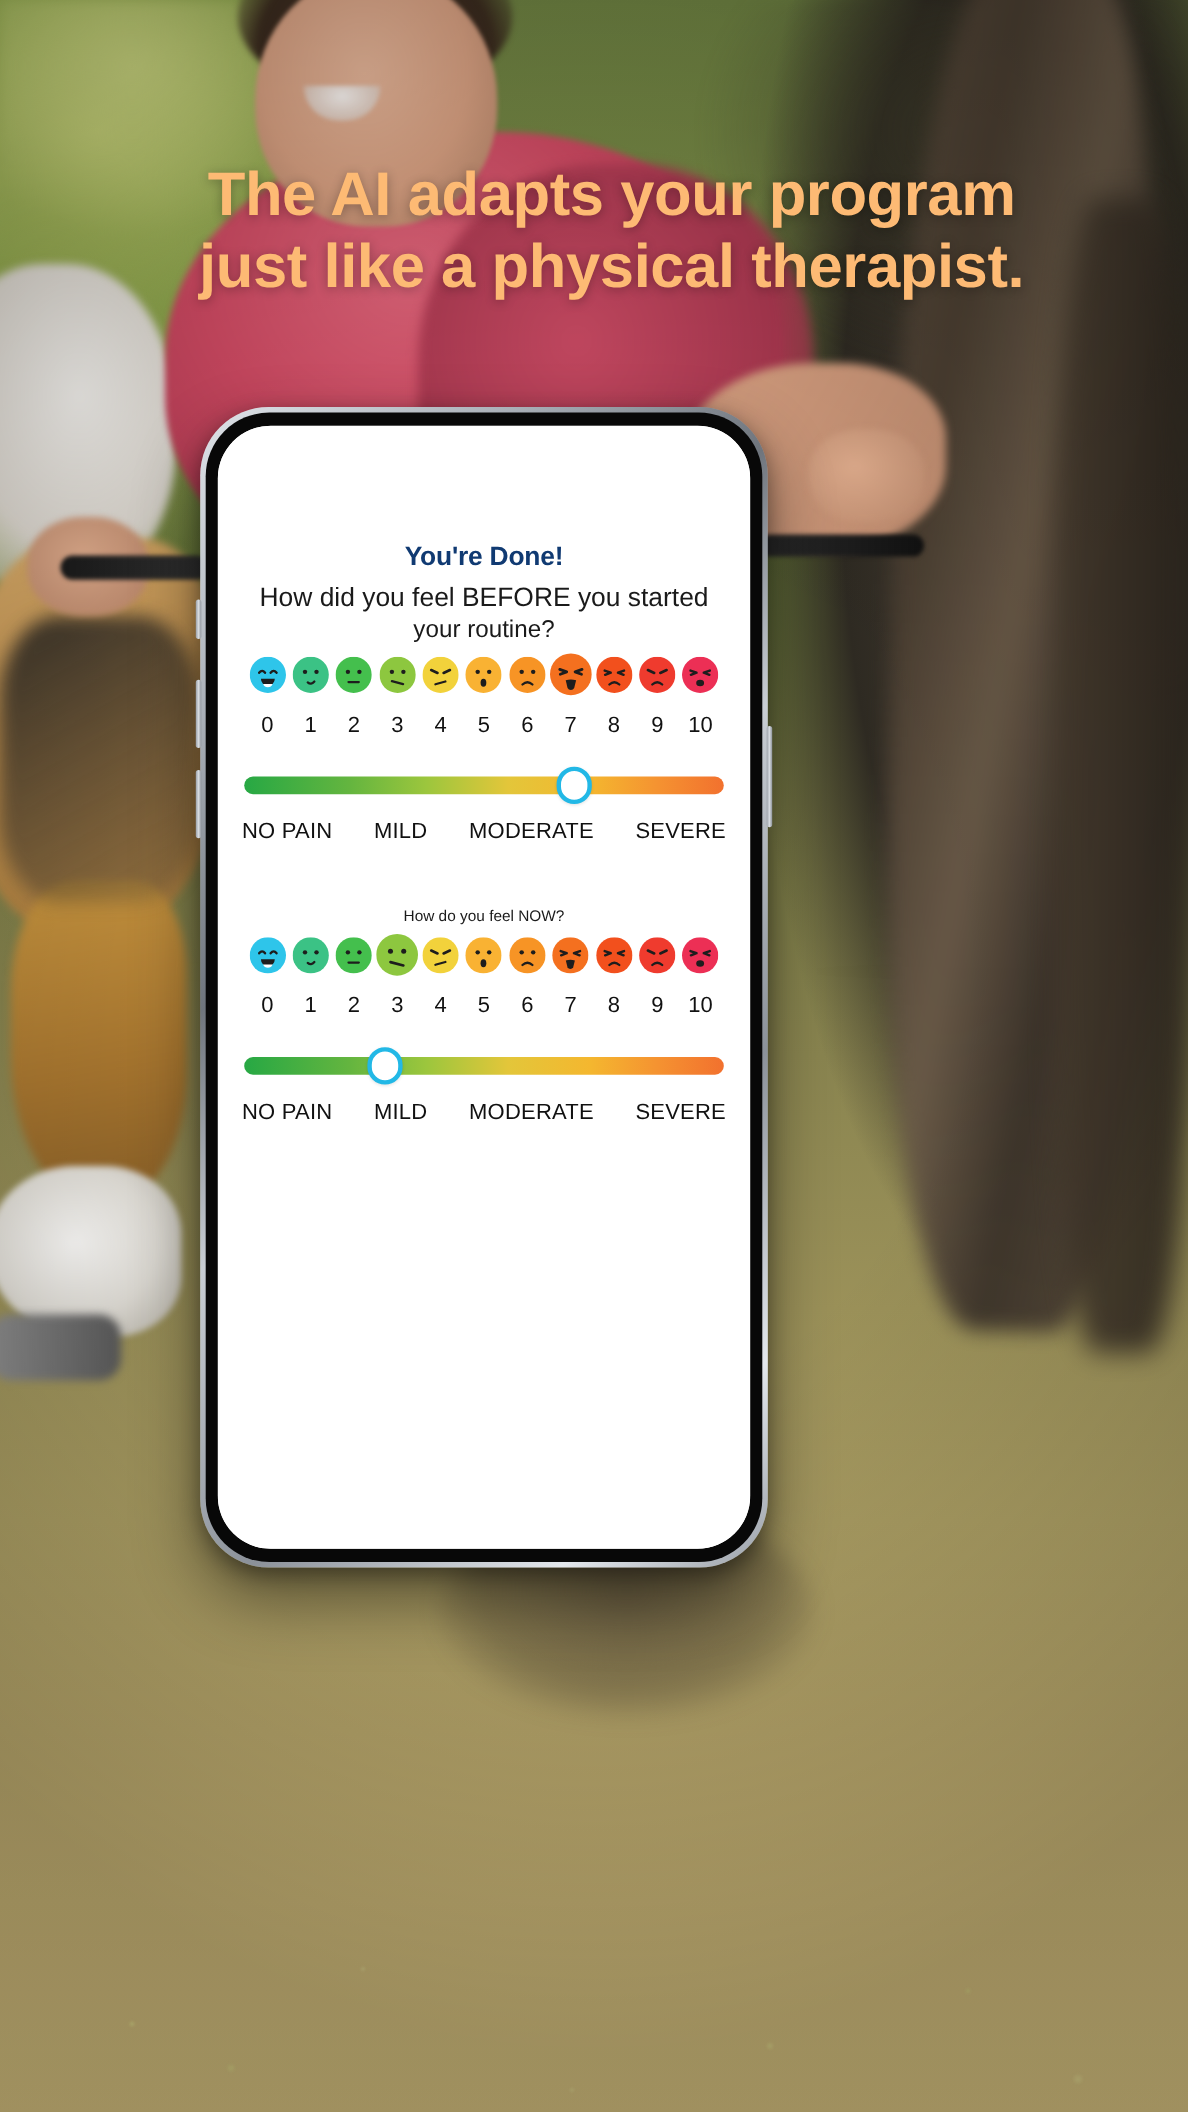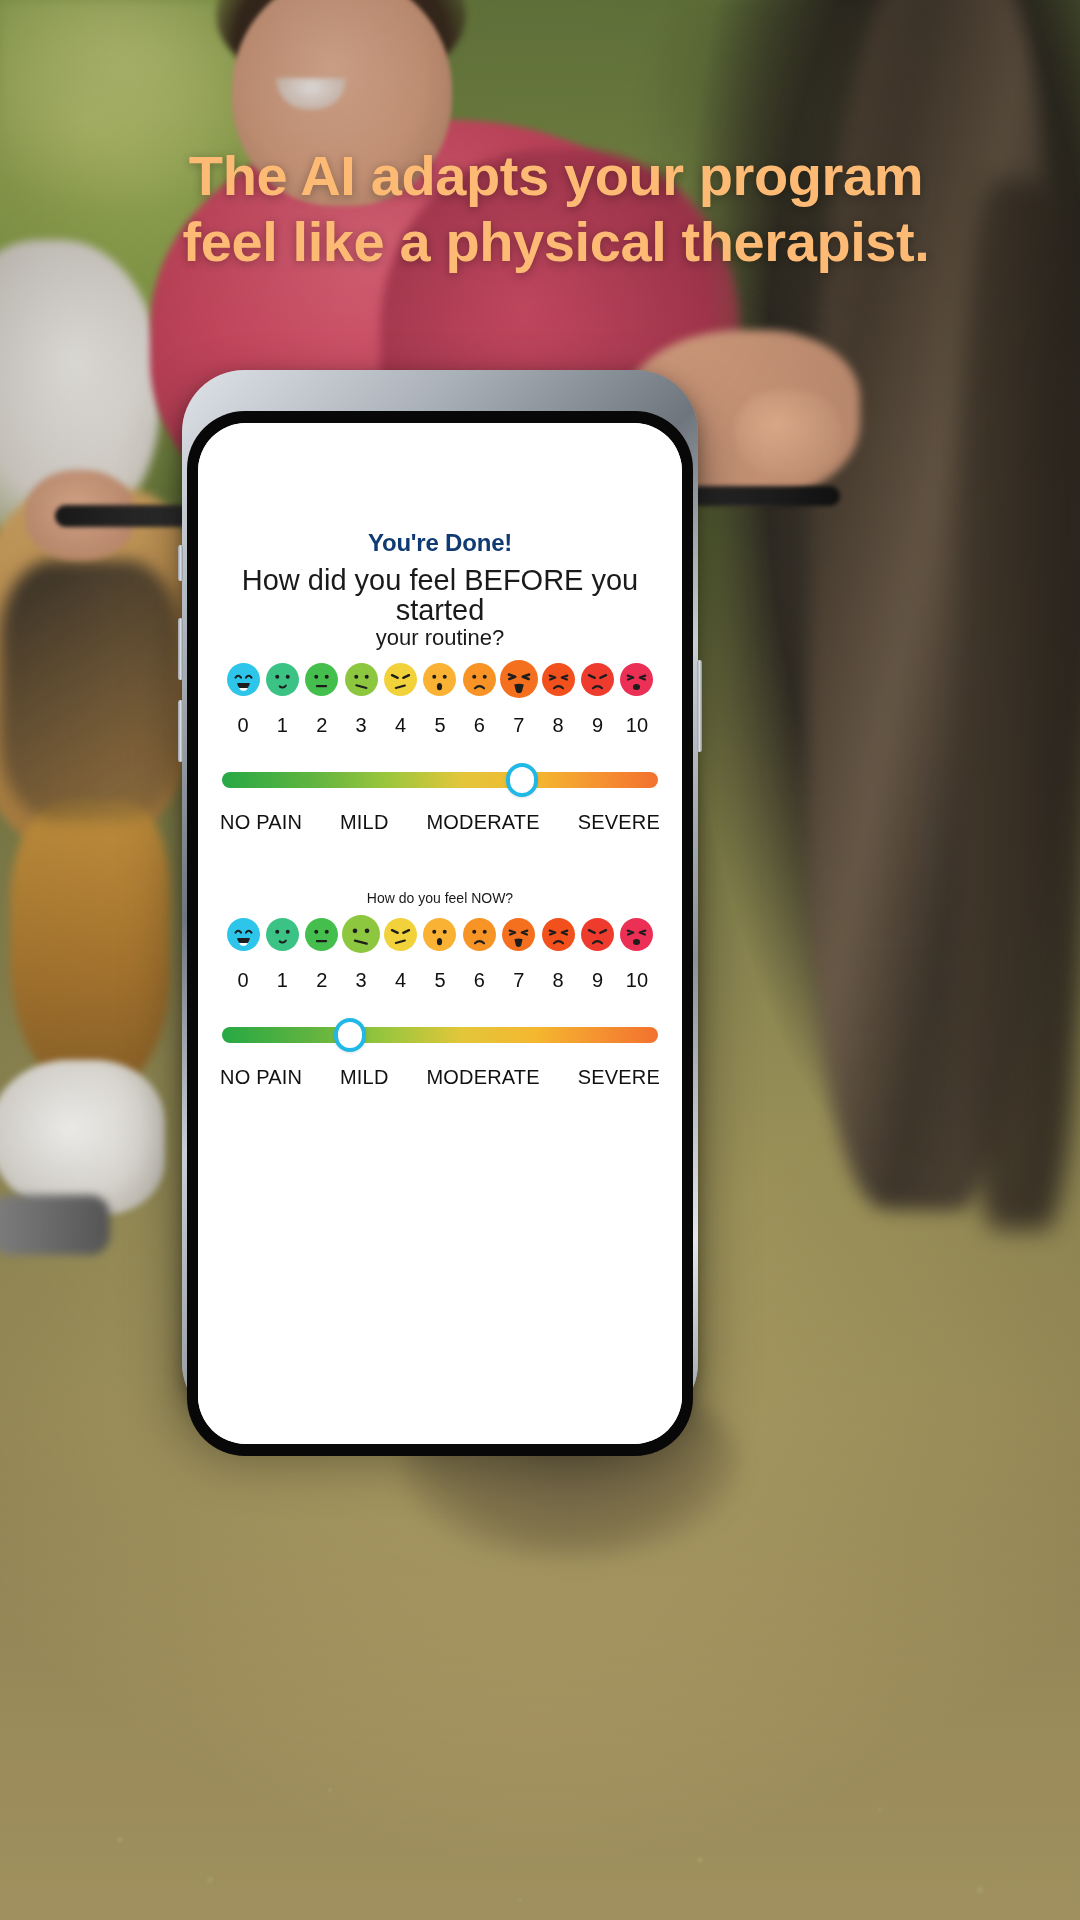--- a/index.html
+++ b/index.html
@@ -198,21 +198,20 @@
     border-radius:62px;
     background:linear-gradient(135deg,#dfe3e8 0%,#aab0b8 18%,#6f757d 35%,#c9ced4 50%,#8b9199 70%,#e3e7ec 88%,#9aa0a8 100%);
     padding:5px;
     box-shadow:0 28px 60px rgba(0,0,0,.45), 0 6px 18px rgba(0,0,0,.35);
   }
   .phone-bezel {
     width:100%; height:100%;
     background:#080808;
     border-radius:58px;
     padding:12px 11px;
-    margin-top:36px;
   }
   .phone-screen {
     width:100%; height:100%;
     background:#ffffff;
     border-radius:48px;
     overflow:hidden;
     position:relative;
   }
   .btn-side { position:absolute; background:linear-gradient(90deg,#9ba1a9,#d7dbe0,#8d939b); border-radius:3px; }
   .btn-left-1 { left:-4px; top:175px; width:5px; height:36px; }
@@ -230,21 +229,21 @@
     text-align:center;
     color:#103a72;
     font-size:24px;
     font-weight:bold;
     margin-top:106px;
     letter-spacing:-.2px;
   }
   .q-sub {
     text-align:center;
     color:#1a1a1a;
-    font-size:29px;
+    font-size:24px;
     line-height:30px;
     margin-top:8px;
     padding:0 16px;
   }
   .q-sub2 {
     text-align:center;
     color:#1a1a1a;
     font-size:22px;
     margin-top:0;
   }
@@ -337,21 +336,21 @@
   <div class="man-hand-l"></div>
   <div class="handlebar-l"></div>
 
   <div class="wheel"></div>
   <div class="ground-specks"></div>
   <div class="bg-vignette"></div>
 </div>
 
 <div class="headline">
   <div>The AI adapts your program</div>
-  <div>feel like a physical therapist.</div>
+  <div>just like a physical therapist.</div>
 </div>
 
 <div class="phone">
   <div class="btn-side btn-left-1"></div>
   <div class="btn-side btn-left-2"></div>
   <div class="btn-side btn-left-3"></div>
   <div class="btn-side btn-right-1"></div>
 
   <div class="phone-bezel">
     <div class="phone-screen">

